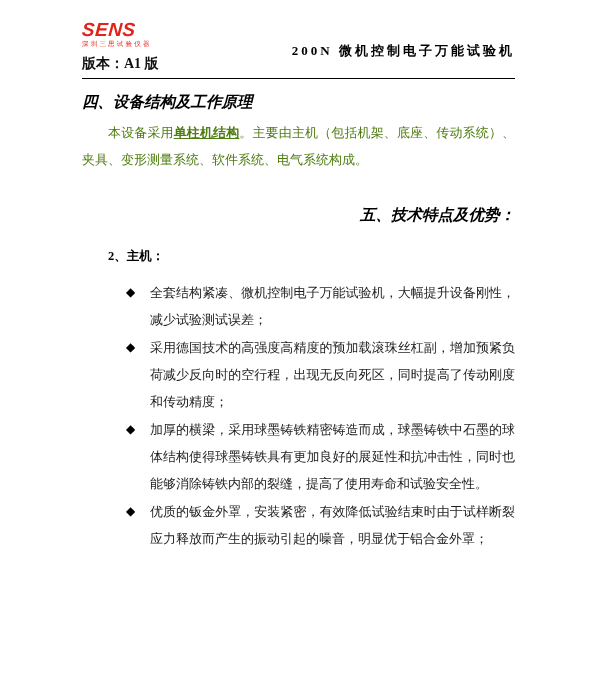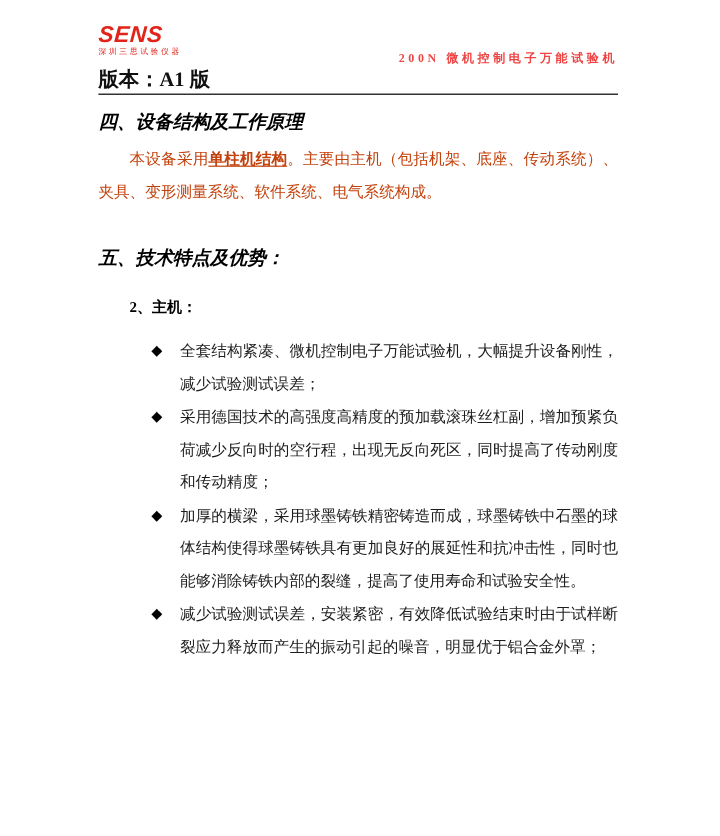--- a/index.html
+++ b/index.html
@@ -42,57 +42,58 @@
     display: block;
     margin-top: 2px;
     font-family: "Liberation Sans", "DejaVu Sans", sans-serif;
     font-size: 6.5px;
     letter-spacing: 2.2px;
     color: #e2231a;
   }
   .version {
     margin-top: 5px;
     font-weight: bold;
-    font-size: 17px;
+    font-size: 14px;
     color: #111;
   }
   .product-title {
     position: absolute;
     right: 0;
     top: 22px;
     font-weight: bold;
-    font-size: 10px;
+    font-size: 13px;
     letter-spacing: 3px;
-    color: #ef4444;
+    color: #000000;
     white-space: nowrap;
   }
   .header-rule {
     border: none;
     border-top: 1.6px solid #000;
     margin: 6px 0 0 0;
   }
 
   
   .section-heading {
     margin: 13px 0 6px 0;
     font-size: 15.5px;
     font-weight: bold;
     color: #000;
     font-style: italic;
   }
   .section-heading.second {
     margin-top: 32px;
+    text-align: right;
   }
   p.body-para {
     margin: 0;
     font-size: 13px;
     line-height: 27px;
     text-align: justify;
     text-indent: 2em;
-    color: #c2410c;
+    color: #4d7c0f;
   }
   .bold-underline {
     font-weight: bold;
     text-decoration: underline;
   }
   .subsection {
     margin: 22px 0 0 26px;
     font-size: 12.5px;
     font-weight: bold;
     color: #000;
@@ -141,16 +142,16 @@
 
 
   <h1 class="section-heading second">五、技术特点及优势：</h1>
 
   <div class="subsection">2、主机：</div>
 
   <ul class="feature-list">
     <li><span class="diamond">◆</span><span class="li-text">全套结构紧凑、微机控制电子万能试验机，大幅提升设备刚性，减少试验测试误差；</span></li>
     <li><span class="diamond">◆</span><span class="li-text">采用德国技术的高强度高精度的预加载滚珠丝杠副，增加预紧负荷减少反向时的空行程，出现无反向死区，同时提高了传动刚度和传动精度；</span></li>
     <li><span class="diamond">◆</span><span class="li-text">加厚的横梁，采用球墨铸铁精密铸造而成，球墨铸铁中石墨的球体结构使得球墨铸铁具有更加良好的展延性和抗冲击性，同时也能够消除铸铁内部的裂缝，提高了使用寿命和试验安全性。</span></li>
-    <li><span class="diamond">◆</span><span class="li-text">减少试验测试误差，安装紧密，有效降低试验结束时由于试样断裂应力释放而产生的振动引起的噪音，明显优于铝合金外罩；</span></li>
+    <li><span class="diamond">◆</span><span class="li-text">优质的钣金外罩，安装紧密，有效降低试验结束时由于试样断裂应力释放而产生的振动引起的噪音，明显优于铝合金外罩；</span></li>
   </ul>
 
 </div>
 
 </body></html>

